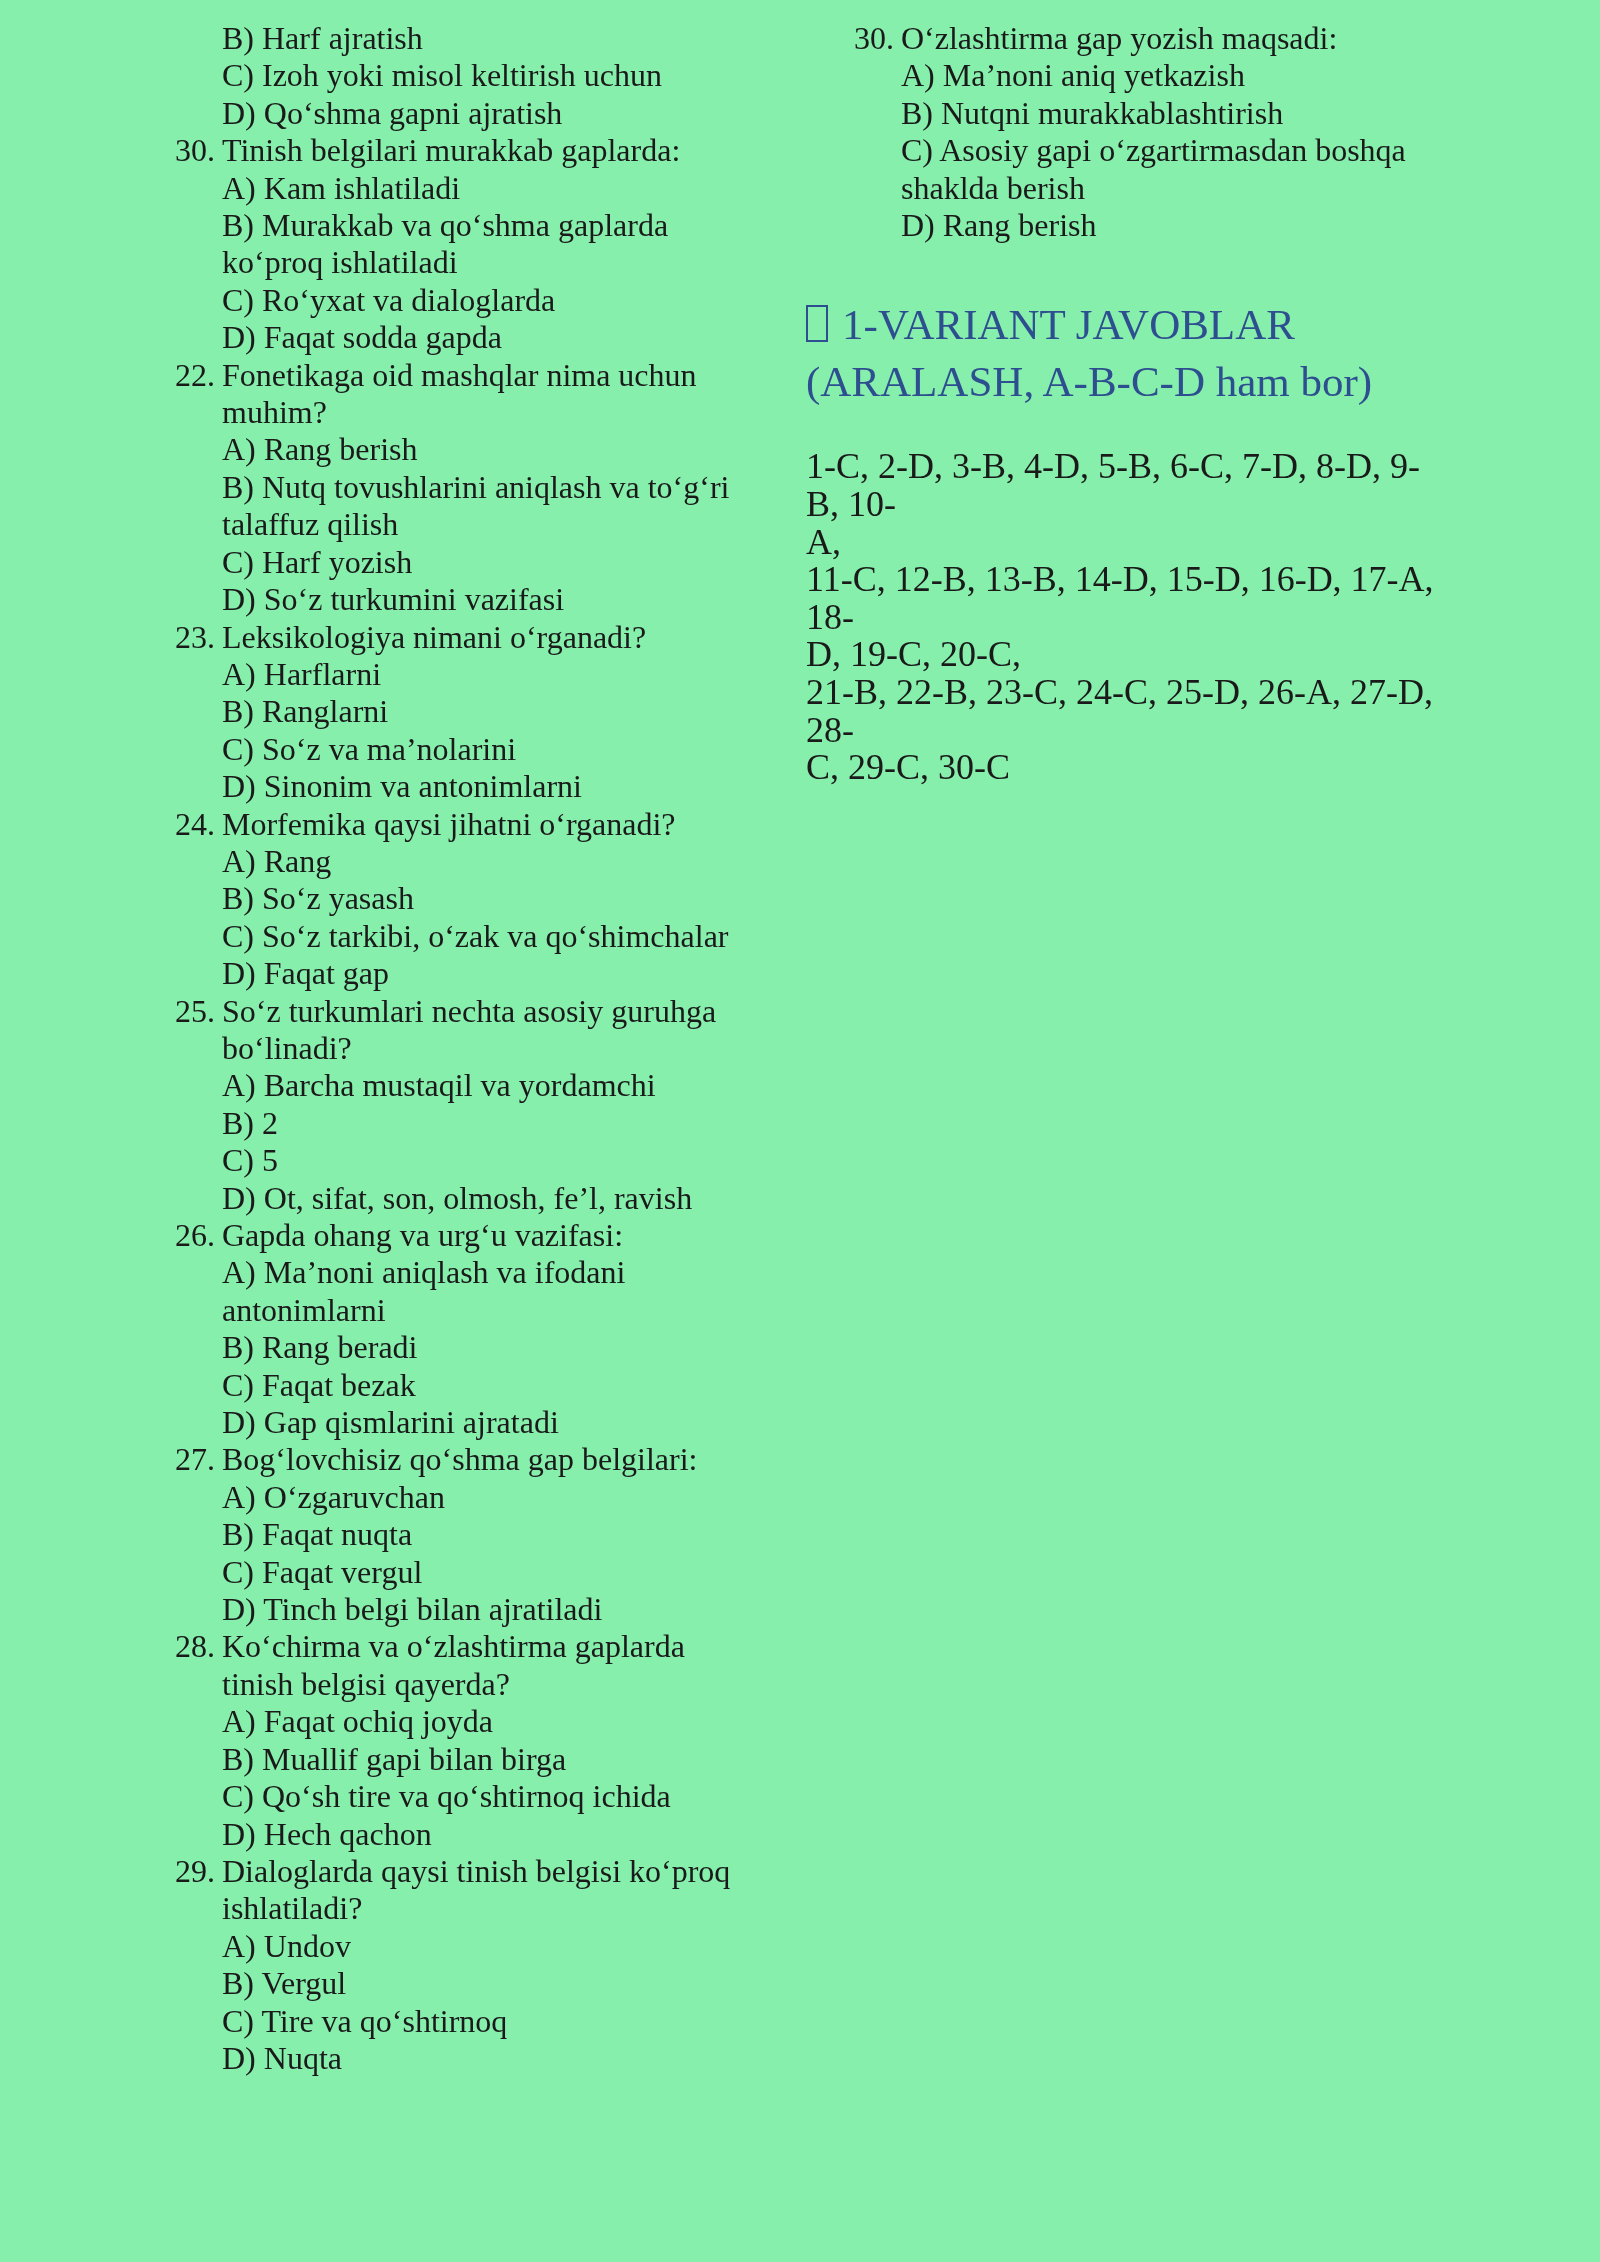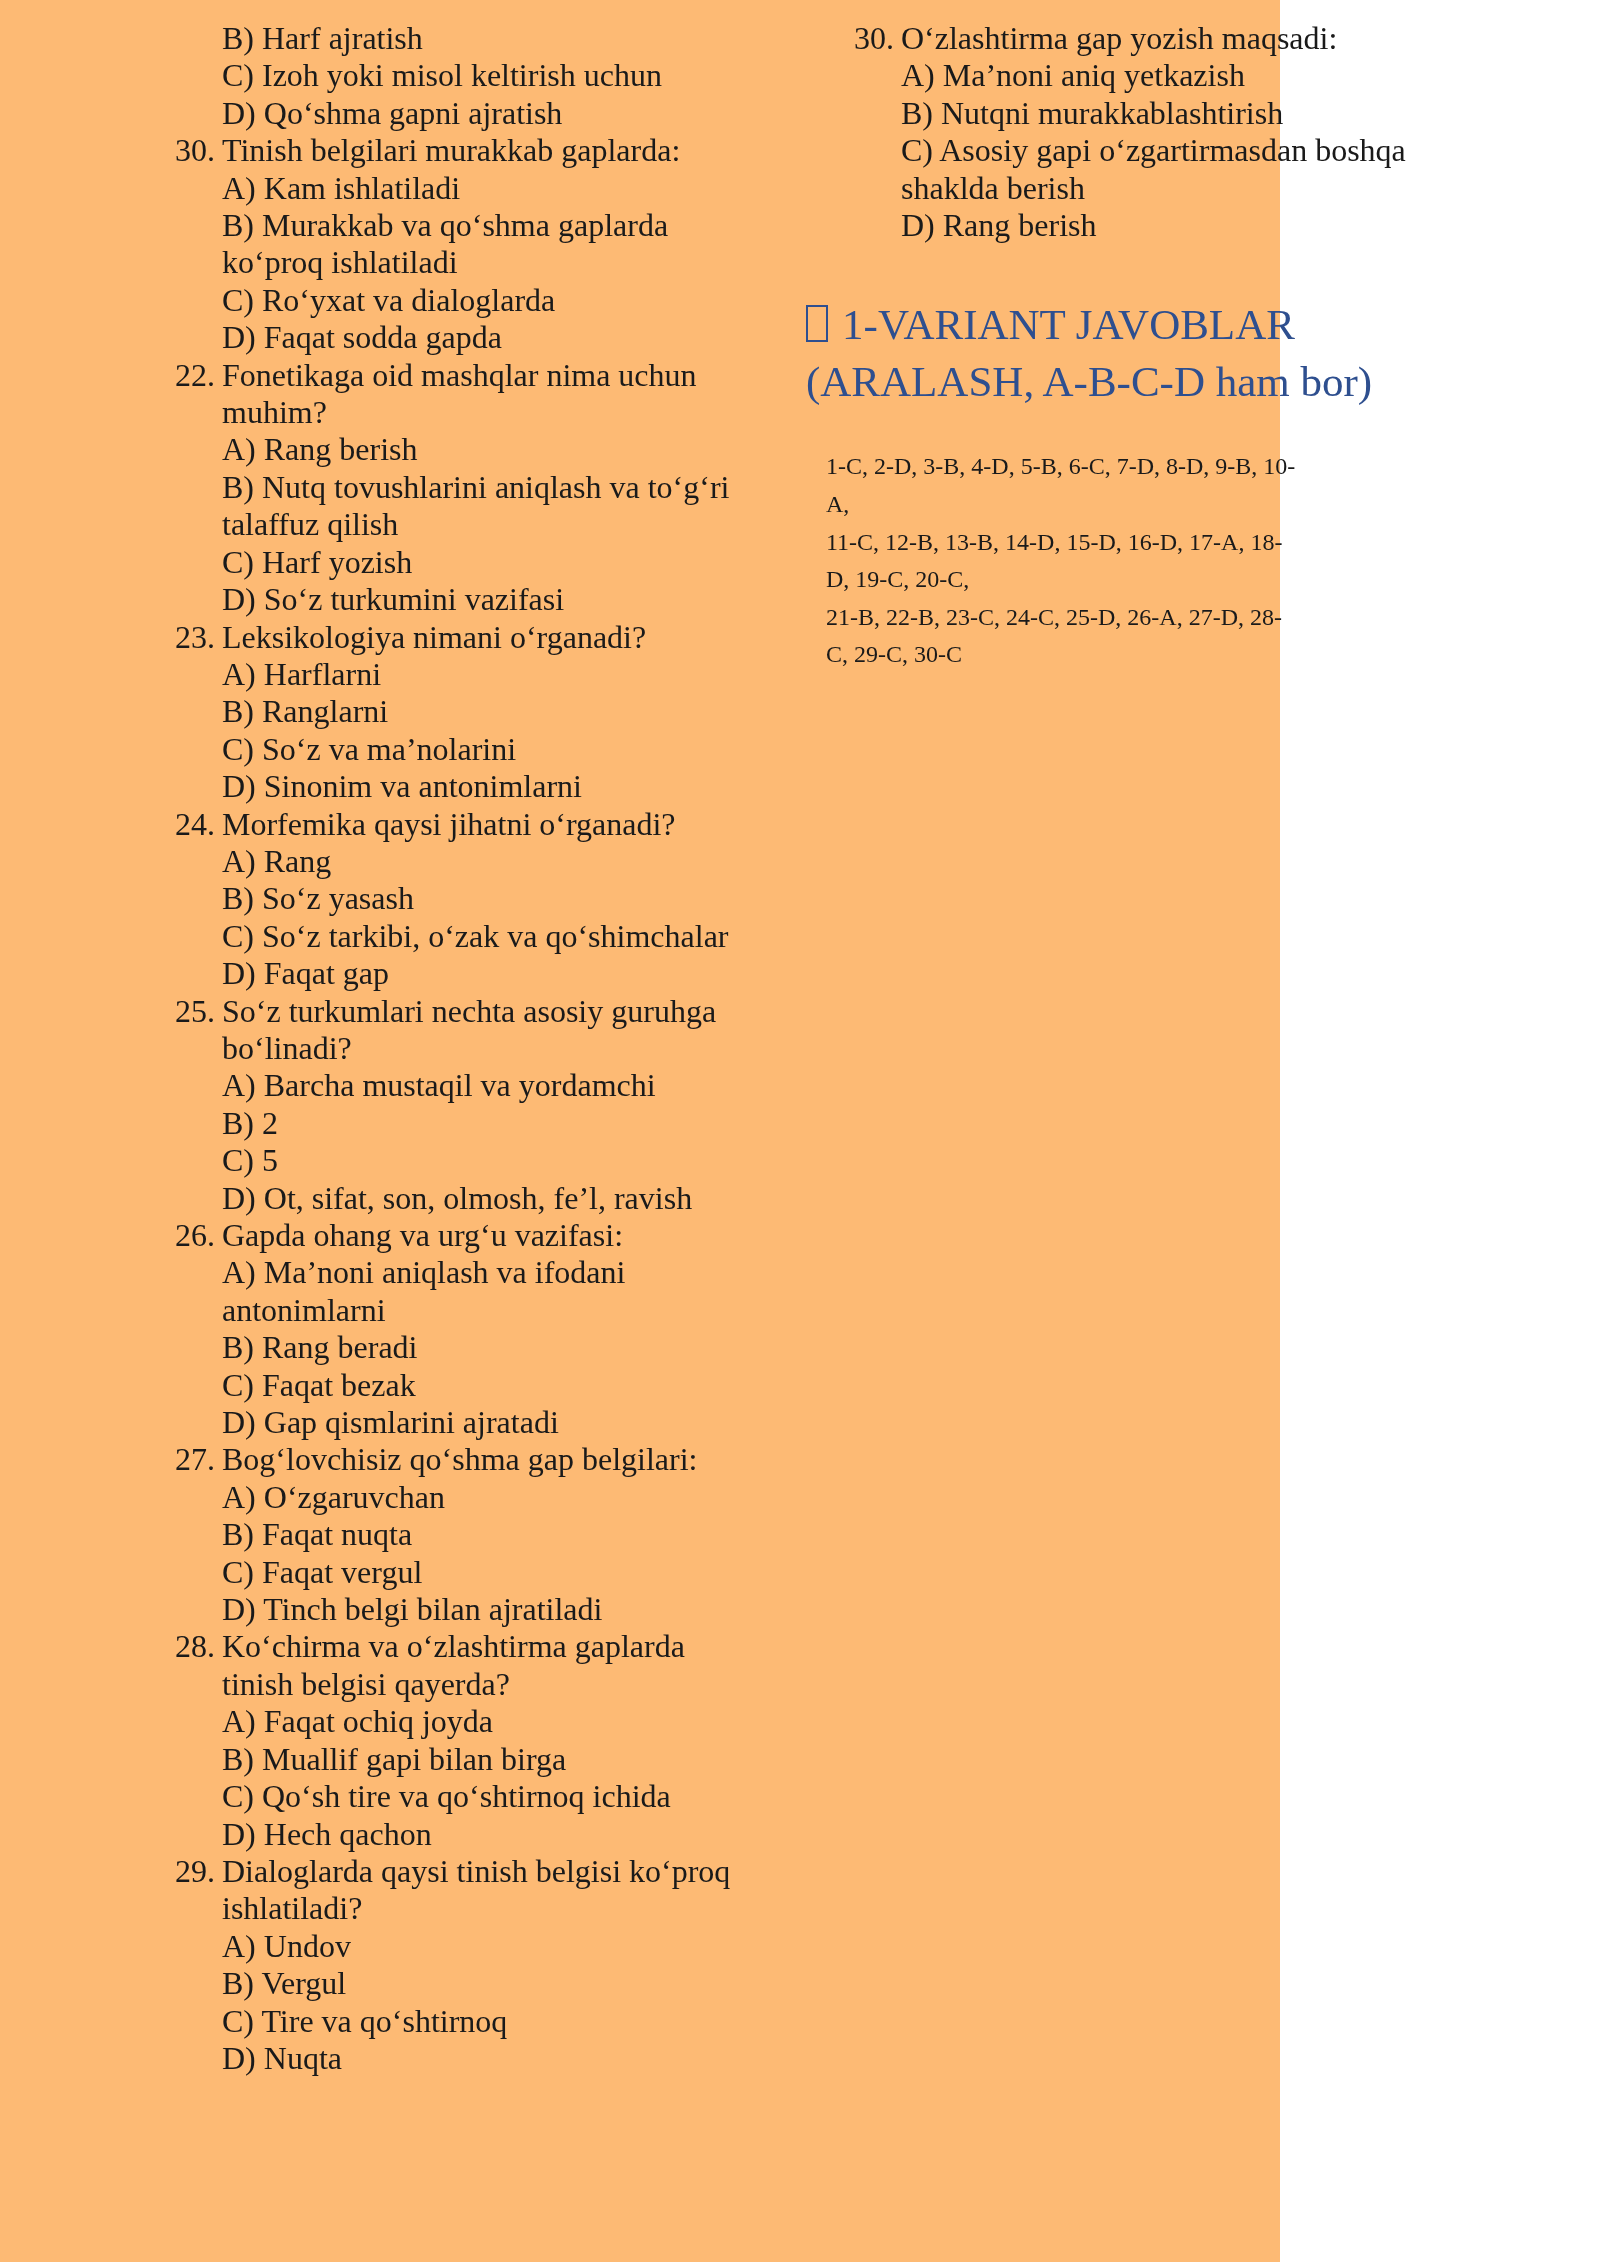--- a/index.html
+++ b/index.html
@@ -6,23 +6,23 @@
   body {
     width: 1600px;
     height: 2262px;
     background: #ffffff;
     font-family: "Liberation Serif", "DejaVu Serif", serif;
     color: #1a1a1a;
     overflow: hidden;
   }
   .page {
     position: relative;
-    width: 1280px;
+    width: 1600px;
     height: 2262px;
-    background: #fdba74;
+    background: #86efac;
   }
   .col {
     position: absolute;
     top: 20px;
     font-size: 32px;
     line-height: 37.4px;
   }
   .col-left  { left: 127px; width: 615px; }
   .col-right { left: 806px; width: 632px; }
 
@@ -44,24 +44,23 @@
     display: inline-block;
     width: 0.50em;
     height: 0.86em;
     border: 2.5px solid currentColor;
     box-sizing: border-box;
     margin-right: 0.34em;
     vertical-align: -0.06em;
   }
   .answers {
     margin-top: 38px;
-    font-size: 24px;
+    font-size: 36px;
     line-height: 37.6px;
     color: #1a1a1a;
-    margin-left: 20px;
   }
 </style>
 </head>
 <body>
 
 <div class="page">
 
   <section class="col col-left">
     <div class="qblock" id="lead-options">
         <div class="opt">B) Harf ajratish</div>

